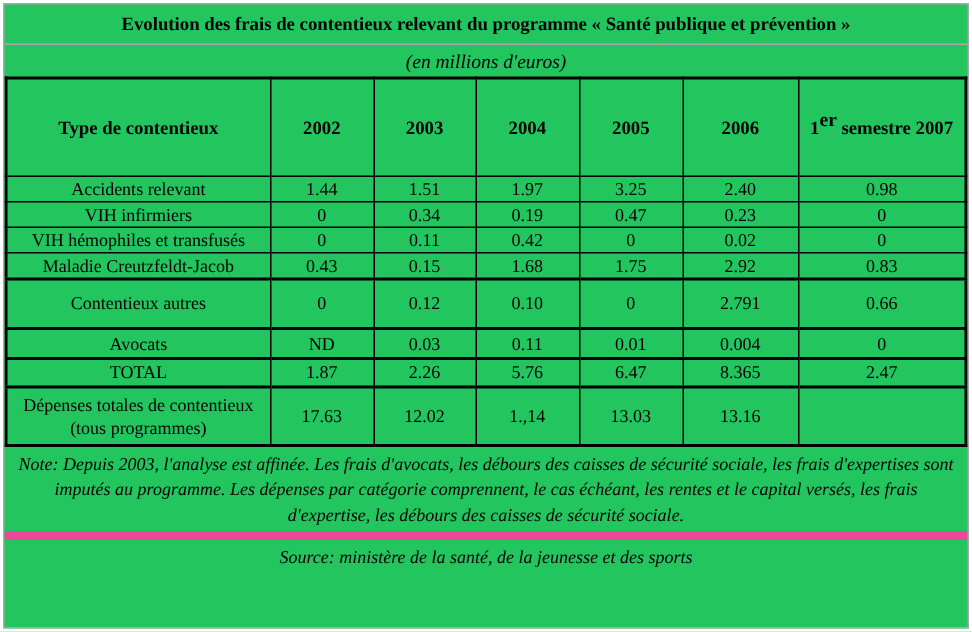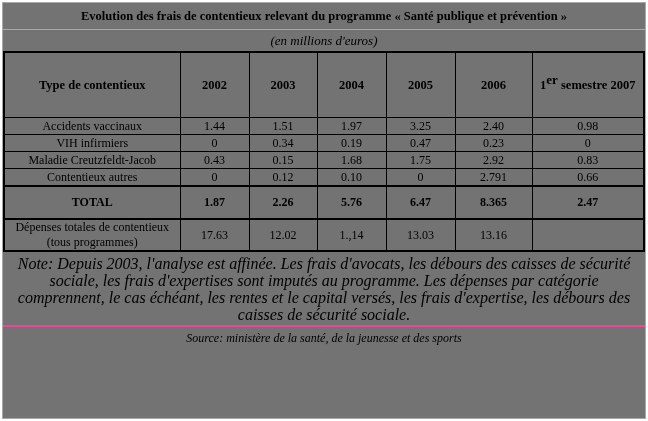--- a/index.html
+++ b/index.html
@@ -12,21 +12,21 @@
     font-family: "Liberation Serif", "DejaVu Serif", serif;
   }
   .frame {
     position: absolute;
     left: 2px;
     top: 2px;
     width: 642px;
     height: 415px;
     border: 1px solid #a9a9a9;
     overflow: hidden;
-    background: #737373;
+    background: #22c55e;
   }
   .title-row {
     height: 26px;
     line-height: 26px;
     text-align: center;
     font-weight: bold;
     font-size: 12.5px;
     border-bottom: 1px solid #a9a9a9;
     white-space: nowrap;
   }
@@ -68,28 +68,28 @@
   table.main tbody tr:nth-child(5) td { height: 31px; }
   table.main tbody tr:nth-child(6) td { height: 18px; }
   table.main tbody tr:nth-child(7) td { height: 17px; }
   table.main tbody tr:nth-child(8) td { height: 37px; }
   table.main tbody tr:nth-child(9) td { height: 47px; }
   
   table.main tbody tr:nth-child(5) td,
   table.main tbody tr:nth-child(6) td,
   table.main tbody tr:nth-child(7) td,
   table.main tbody tr:nth-child(8) td { border-top-width: 2px; }
-  table.main tr.bold-row td { font-weight: bold; }
+  table.main tr.bold-row td { font-weight: normal; }
   .note-row {
     font-style: italic;
-    font-size: 16px;
+    font-size: 12px;
     text-align: center;
     line-height: 17px;
     padding: 3px 6px 2px 6px;
-    border-bottom: 2px solid #ec4899;
+    border-bottom: 6px solid #ec4899;
   }
   .source-row {
     font-style: italic;
     font-size: 12px;
     text-align: center;
     height: 22px;
     line-height: 22px;
   }
 </style>
 </head>
@@ -115,54 +115,72 @@
           <th>2002</th>
           <th>2003</th>
           <th>2004</th>
           <th>2005</th>
           <th>2006</th>
           <th>1<sup>er</sup> semestre 2007</th>
         </tr>
     </thead>
     <tbody>
         <tr>
-          <td>Accidents vaccinaux</td>
+          <td>Accidents relevant</td>
           <td>1.44</td>
           <td>1.51</td>
           <td>1.97</td>
           <td>3.25</td>
           <td>2.40</td>
           <td>0.98</td>
         </tr>
         <tr>
           <td>VIH infirmiers</td>
           <td>0</td>
           <td>0.34</td>
           <td>0.19</td>
           <td>0.47</td>
           <td>0.23</td>
+          <td>0</td>
+        </tr>
+        <tr>
+          <td>VIH hémophiles et transfusés</td>
+          <td>0</td>
+          <td>0.11</td>
+          <td>0.42</td>
+          <td>0</td>
+          <td>0.02</td>
           <td>0</td>
         </tr>
         <tr>
           <td>Maladie Creutzfeldt-Jacob</td>
           <td>0.43</td>
           <td>0.15</td>
           <td>1.68</td>
           <td>1.75</td>
           <td>2.92</td>
           <td>0.83</td>
         </tr>
         <tr>
           <td>Contentieux autres</td>
           <td>0</td>
           <td>0.12</td>
           <td>0.10</td>
           <td>0</td>
           <td>2.791</td>
           <td>0.66</td>
+        </tr>
+        <tr>
+          <td>Avocats</td>
+          <td>ND</td>
+          <td>0.03</td>
+          <td>0.11</td>
+          <td>0.01</td>
+          <td>0.004</td>
+          <td>0</td>
         </tr>
         <tr class="bold-row">
           <td>TOTAL</td>
           <td>1.87</td>
           <td>2.26</td>
           <td>5.76</td>
           <td>6.47</td>
           <td>8.365</td>
           <td>2.47</td>
         </tr>

